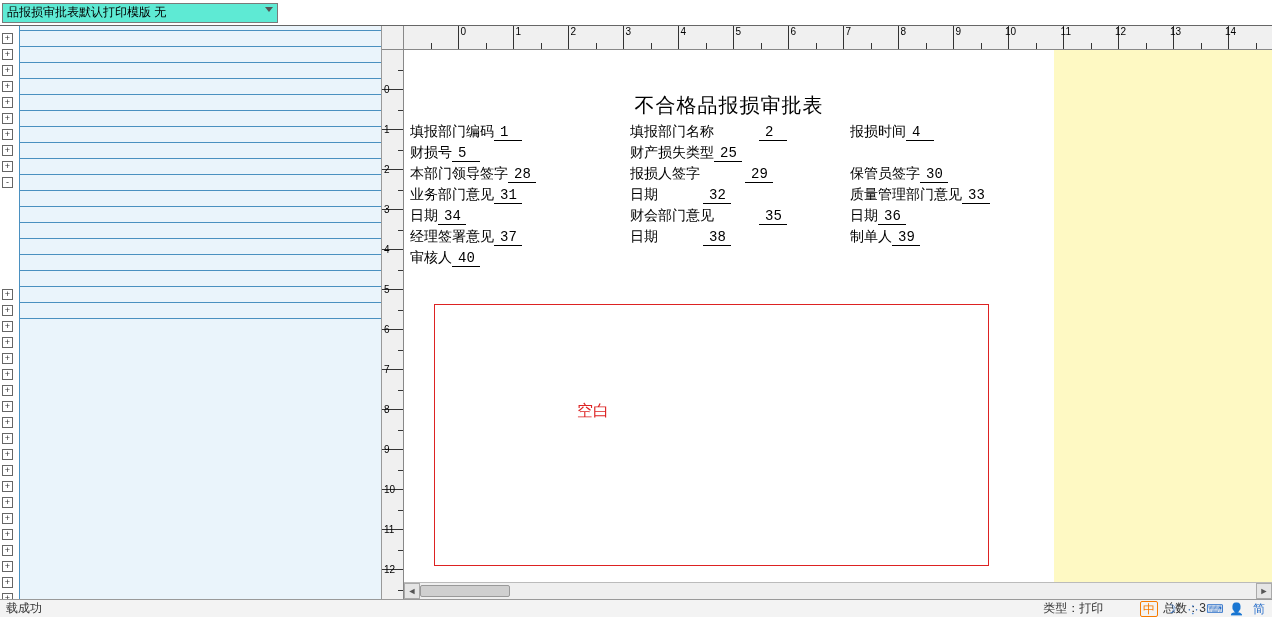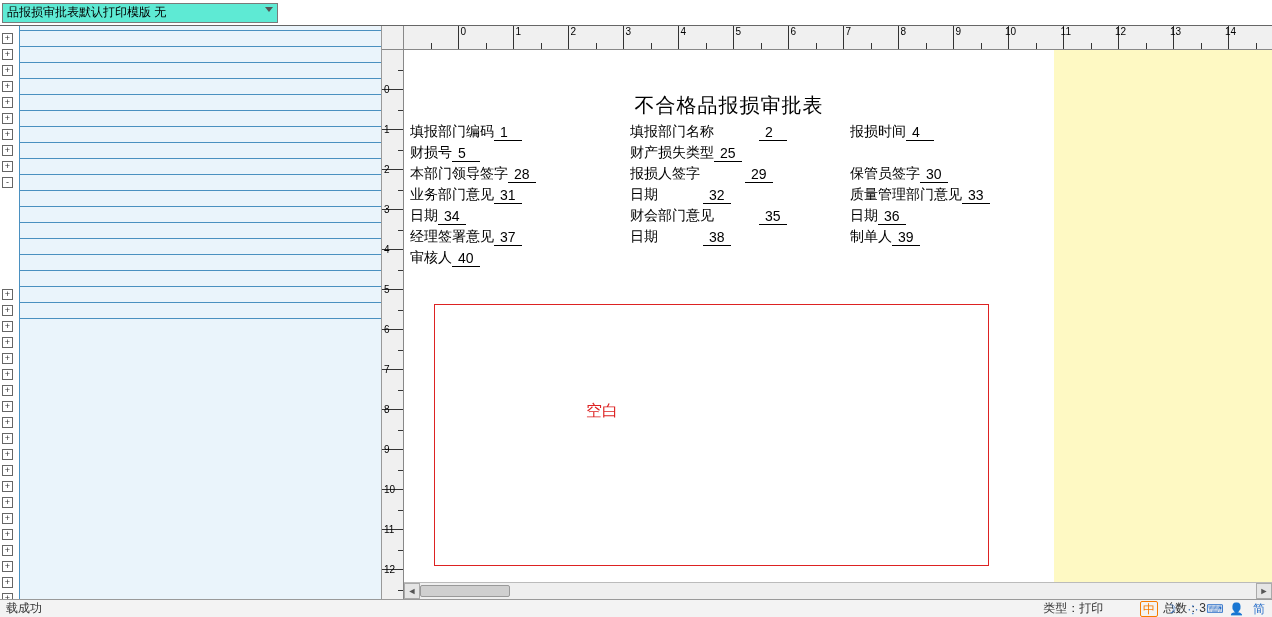--- a/index.html
+++ b/index.html
@@ -38,27 +38,27 @@
 .v-tick { height:40px; border-bottom:1px solid #333; position:relative; font-size:10px; color:#000; }
 .v-tick span { position:absolute; left:2px; bottom:-6px; }
 .v-tick::before { content:""; position:absolute; right:0; top:20px; height:1px; width:5px; background:#333; }
 
 .canvas-wrap { position:absolute; left:22px; top:24px; right:0; bottom:0; overflow:auto; background:#fef9c3; }
 .page { width: 650px; min-height: 560px; background:#fff; position:relative; margin:0; }
 
 .form-title { font-size: 20px; text-align:center; padding-top:42px; letter-spacing:1px; }
 .form-grid { padding: 4px 6px 0 6px; }
 .form-row { display:flex; gap: 8px; margin-bottom: 3px; align-items:flex-end; }
-.cell { display:flex; align-items:flex-end; font-size:14px; }
+.cell { display:flex; align-items:flex-end; font-size:14px;font-family:Liberation Mono, monospace; }
 .cell .lbl { white-space:nowrap; }
 .cell .val { border-bottom:1px solid #000; min-width:28px; padding: 0 3px 0 6px; }
 .cell.w1 { width: 212px; } .cell.w2 { width: 212px; gap: 45px; } .cell.w3 { width: 190px; }
 
 .blank-box { position:absolute; left:30px; top:254px; width:555px; height:262px; border:1px solid #d22; }
-.blank-label { position:absolute; left:151px; top:96px; color:#d22; font-size:16px; }
+.blank-label { position:absolute; left:142px; top:96px; color:#d22; font-size:16px; }
 
 .h-scroll { position:absolute; left:22px; right:0; bottom:0; height:17px; background:#efefef; border-top:1px solid #bbb; z-index:4; }
 .h-scroll .thumb { position:absolute; left:16px; top:2px; width:90px; height:12px; background:#cfcfcf; border:1px solid #999; border-radius:2px; }
 .h-scroll .btn { position:absolute; top:0; width:16px; height:16px; background:#e5e5e5; border:1px solid #aaa; display:flex; align-items:center; justify-content:center; font-size:9px; color:#555; }
 .h-scroll .btn.l { left:0; } .h-scroll .btn.r { right:0; }
 
 .statusbar { height:18px; border-top:1px solid #999; display:flex; align-items:center; font-size:12px; color:#333; padding: 0 6px; background:#f3f3f3; position:relative; }
 .statusbar .sp { flex:1; }
 .statusbar .seg { margin-right: 60px; }
 .ime { position:absolute; right:4px; bottom:0; display:flex; gap:4px; align-items:center; }

